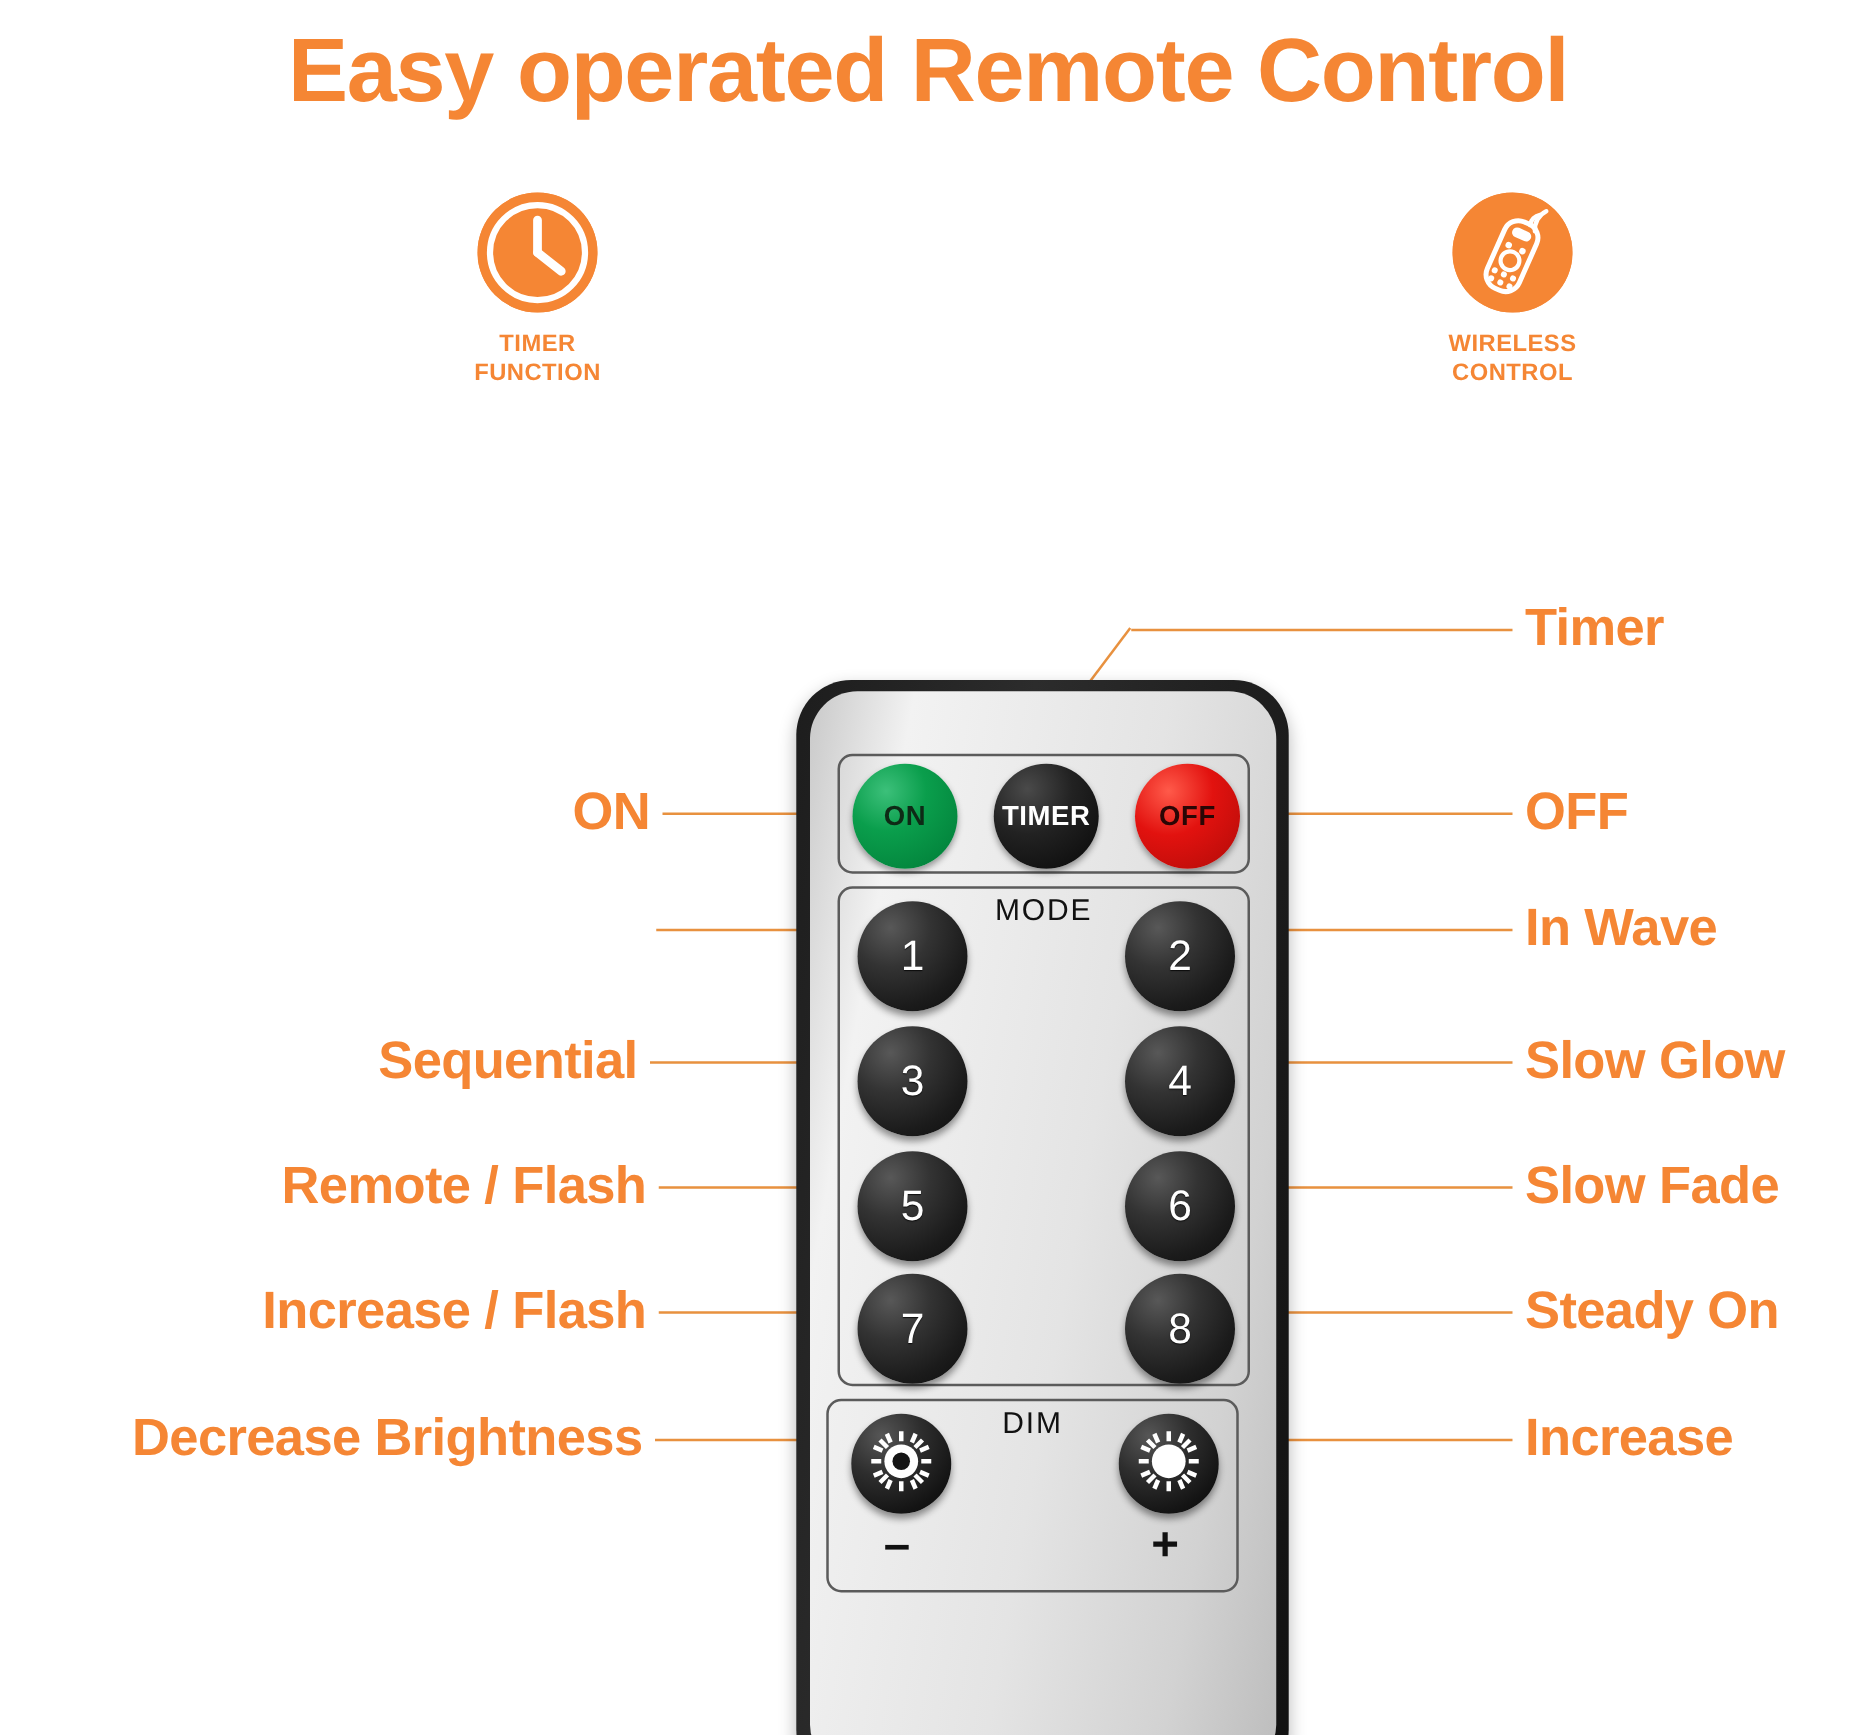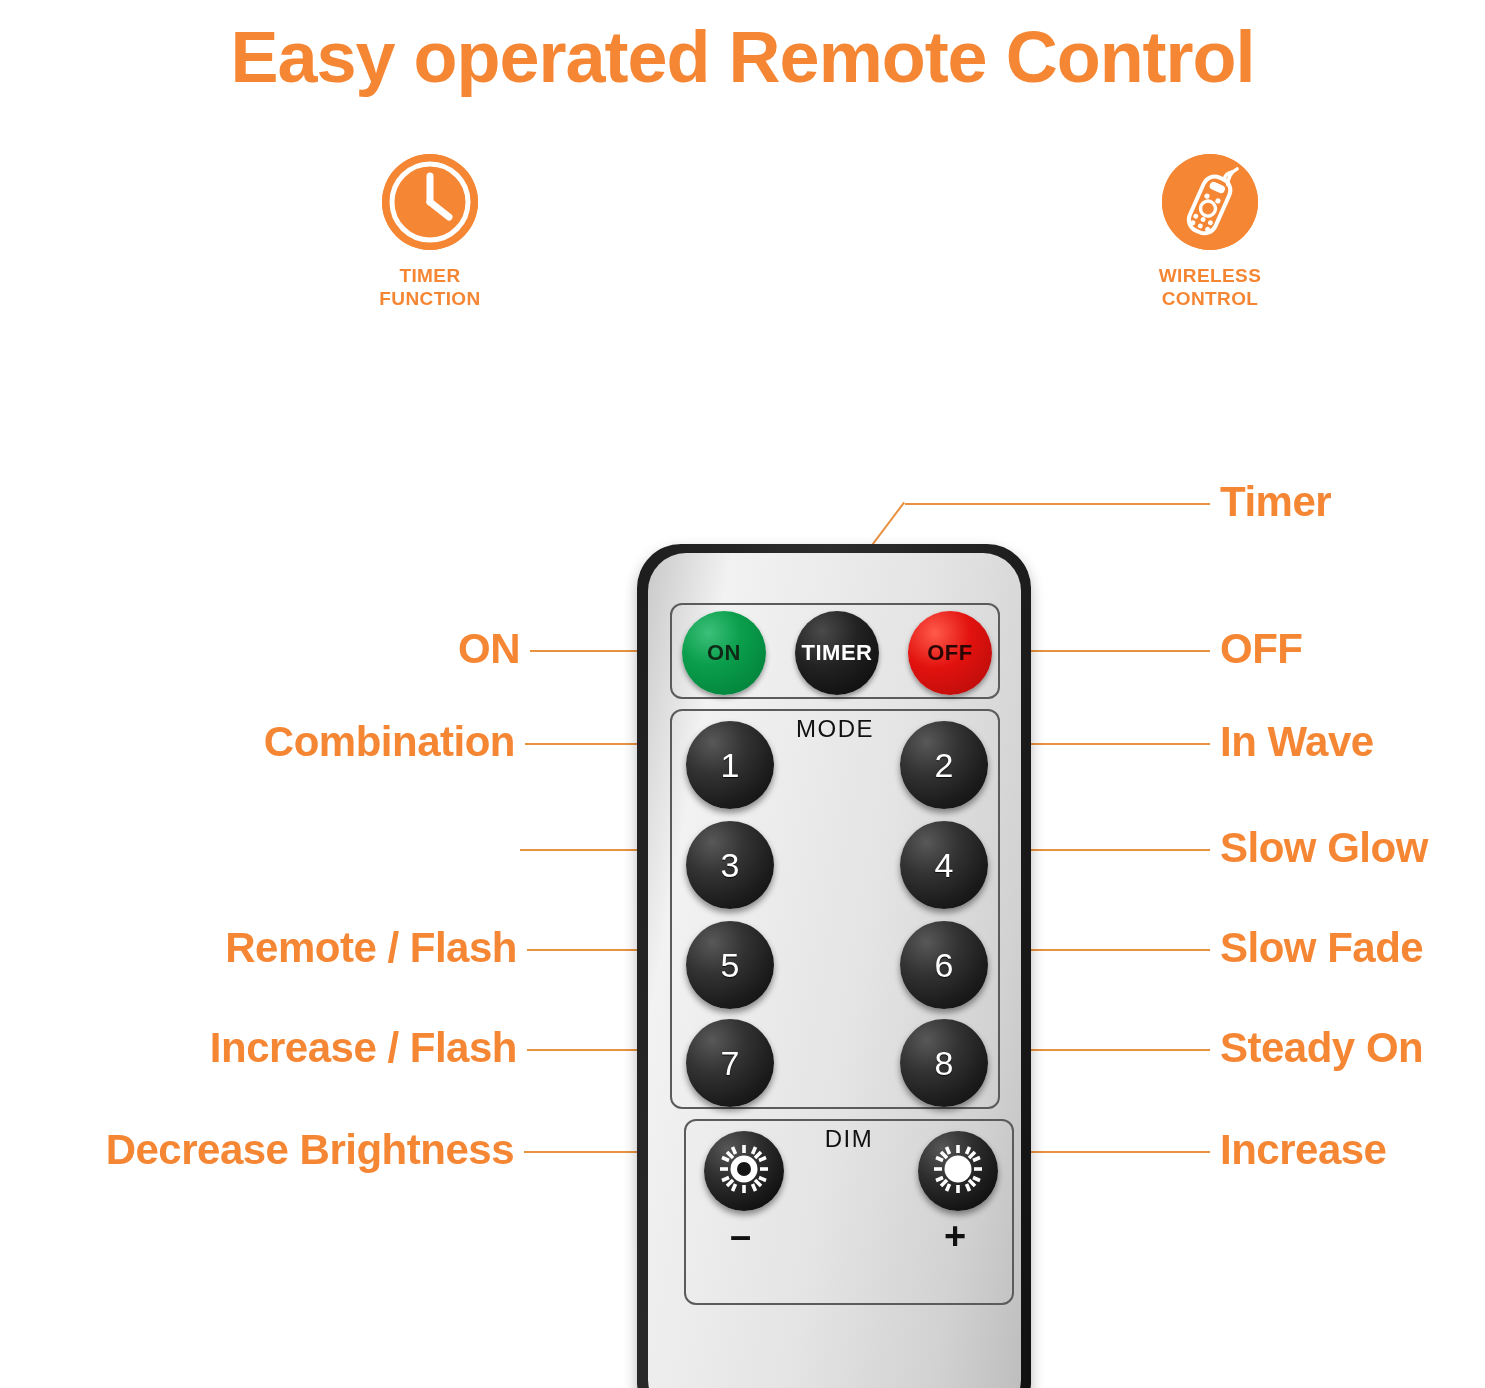--- a/index.html
+++ b/index.html
@@ -91,21 +91,21 @@
   }
 
   .panel {
     position: absolute;
     border: 2px solid #5b5b5b;
     border-radius: 12px;
     box-sizing: border-box;
   }
   #panel-power { left: 22px; top: 50px;  width: 330px; height: 96px; }
   #panel-mode  { left: 22px; top: 156px; width: 330px; height: 400px; }
-  #panel-dim   { left: 36px; top: 566px; width: 330px; height: 186px; }
+  #panel-dim   { left: 13px; top: 566px; width: 330px; height: 155px; }
 
   .panel-caption {
     position: absolute;
     top: 4px;
     left: 0;
     width: 100%;
     text-align: center;
     font-size: 24px;
     color: #111;
     letter-spacing: 1.5px;
@@ -392,22 +392,22 @@
         <div class="dim-sign dim-sign-minus">–</div>
         <div class="dim-sign dim-sign-plus">+</div>
       </div>
 
     </div>
   </div>
 
   <div class="callout left" style="left:220px; top:612px; width:300px;">
     <span>ON</span>
   </div>
-  <div class="callout left" style="left:120px; top:705px; width:395px;">
-    <span>Combination</span>
+  <div class="callout left" style="left:120px; top:811px; width:390px;">
+    <span>Sequential</span>
   </div>
   <div class="callout left" style="left:90px; top:911px; width:427px;">
     <span>Remote / Flash</span>
   </div>
   <div class="callout left" style="left:90px; top:1011px; width:427px;">
     <span>Increase / Flash</span>
   </div>
   <div class="callout left" style="left:8px; top:1113px; width:506px;">
     <span>Decrease Brightness</span>
   </div>

